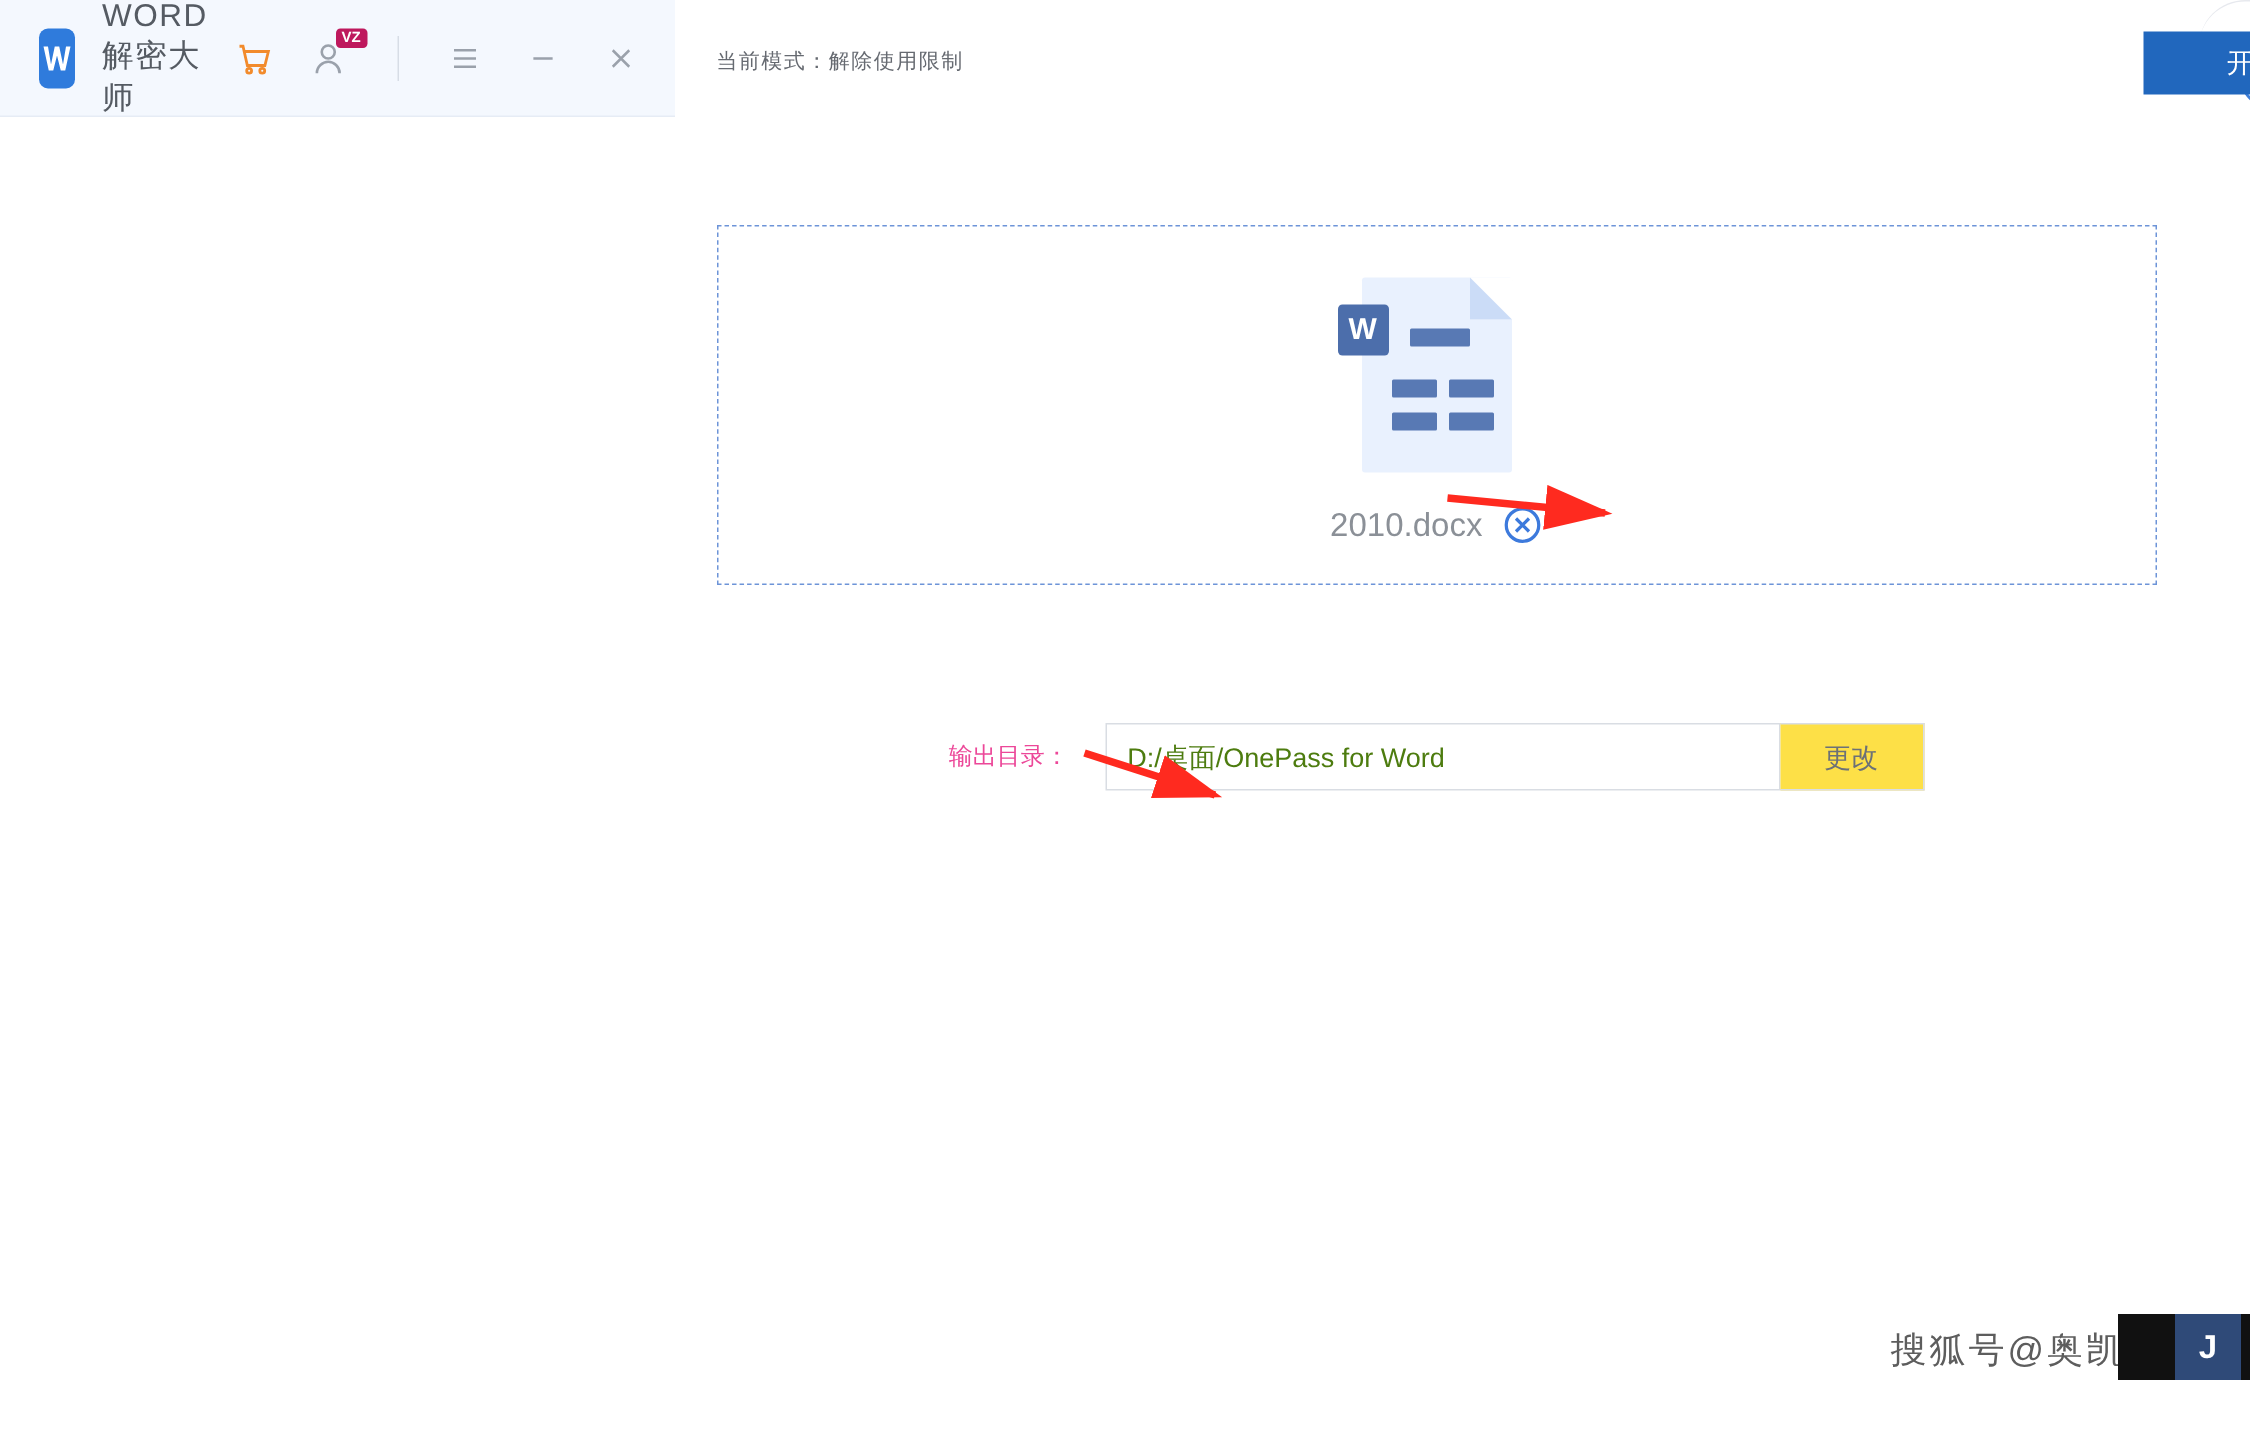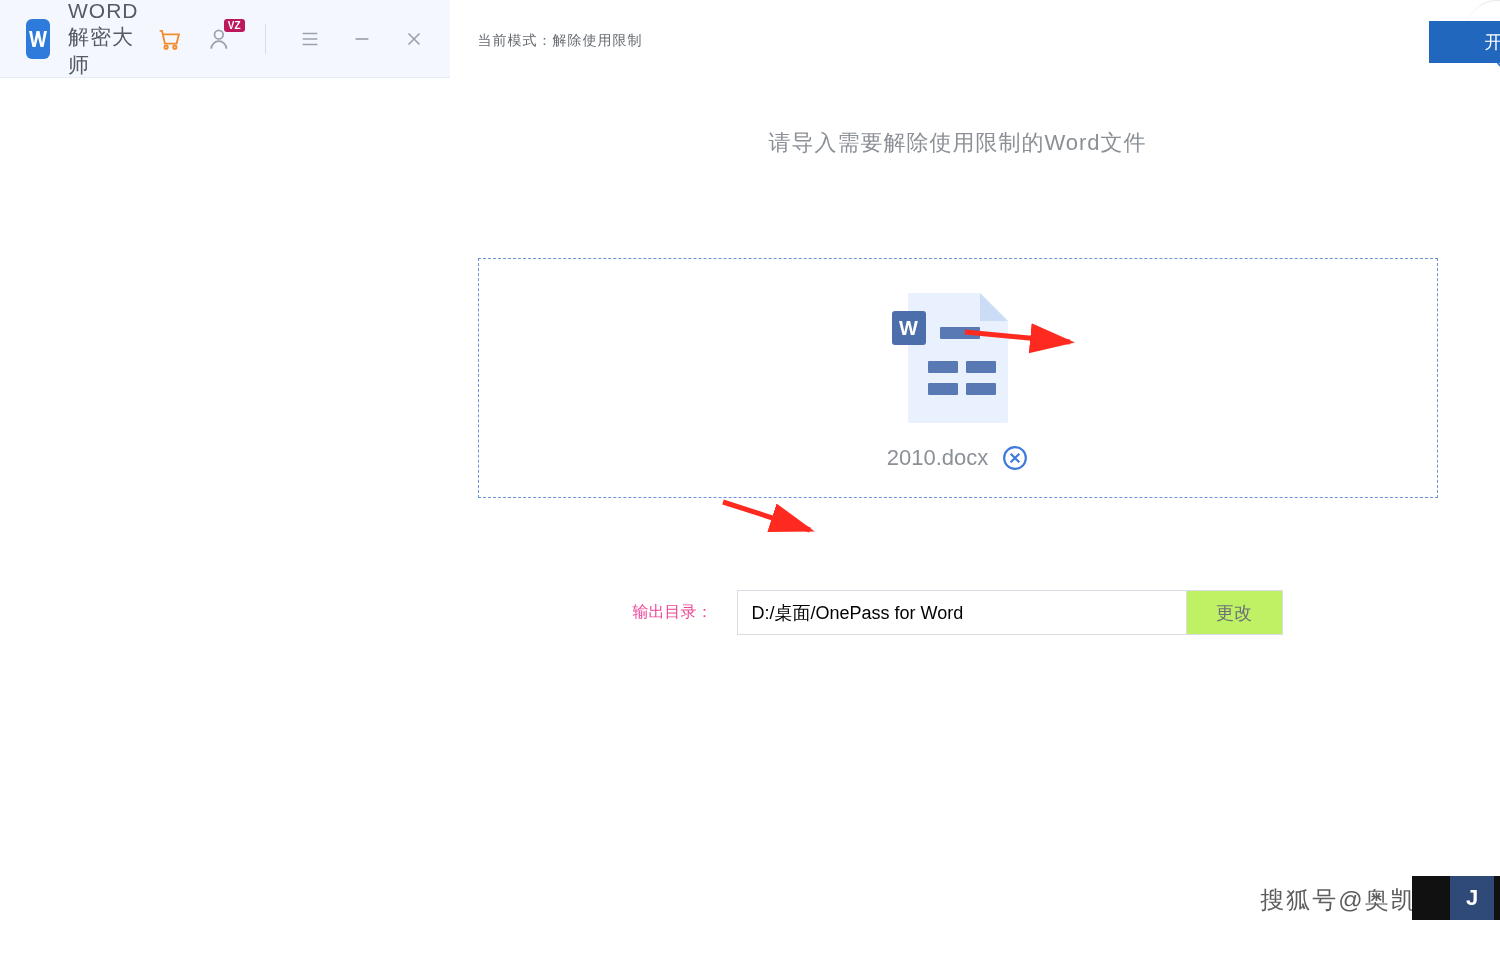--- a/index.html
+++ b/index.html
@@ -79,25 +79,25 @@
 
   
   .outdir-row {
     display:flex; align-items:center; justify-content:center;
     margin-top: 92px; gap: 24px;
   }
   .outdir-label { color:#ec4899; font-size:16px; }
   .outdir-input {
     width: 450px; height: 45px;
     border:1px solid #d9dde3; padding:0 14px;
-    font-size:18px; color:#000000; background:#fff;
+    font-size:18px; color:#4d7c0f; background:#fff;
   }
   .outdir-change {
     width:96px; height:45px; border:1px solid #d9dde3; border-left:none;
-    background:#bef264; color:#6c7177; font-size:18px; cursor:pointer;
+    background:#fde047; color:#6c7177; font-size:18px; cursor:pointer;
     margin-left:-24px;
   }
 
   
   .bottombar {
     height: 92px; border-top:1px solid #e7e9ee;
     display:flex; align-items:center; padding:0 26px;
     position: relative;
     border-radius: 31px;
   }
@@ -177,21 +177,20 @@
           </svg>
       </div>
     </div>
   </div>
 
   <div class="content">
     <div class="mode-line">
       <span>当前模式：</span><span>解除使用限制</span>
     </div>
 
-    <div class="instruction">请导入需要解除使用限制的Word文件</div>
 
     <div class="dropzone-wrap">
       <div class="dropzone">
         <div class="file-icon">
           <div class="file-body"></div>
           <div class="file-fold"></div>
           <div class="file-w">W</div>
           <div class="file-line l1"></div>
           <div class="file-line l2"></div>
           <div class="file-line l3"></div>

